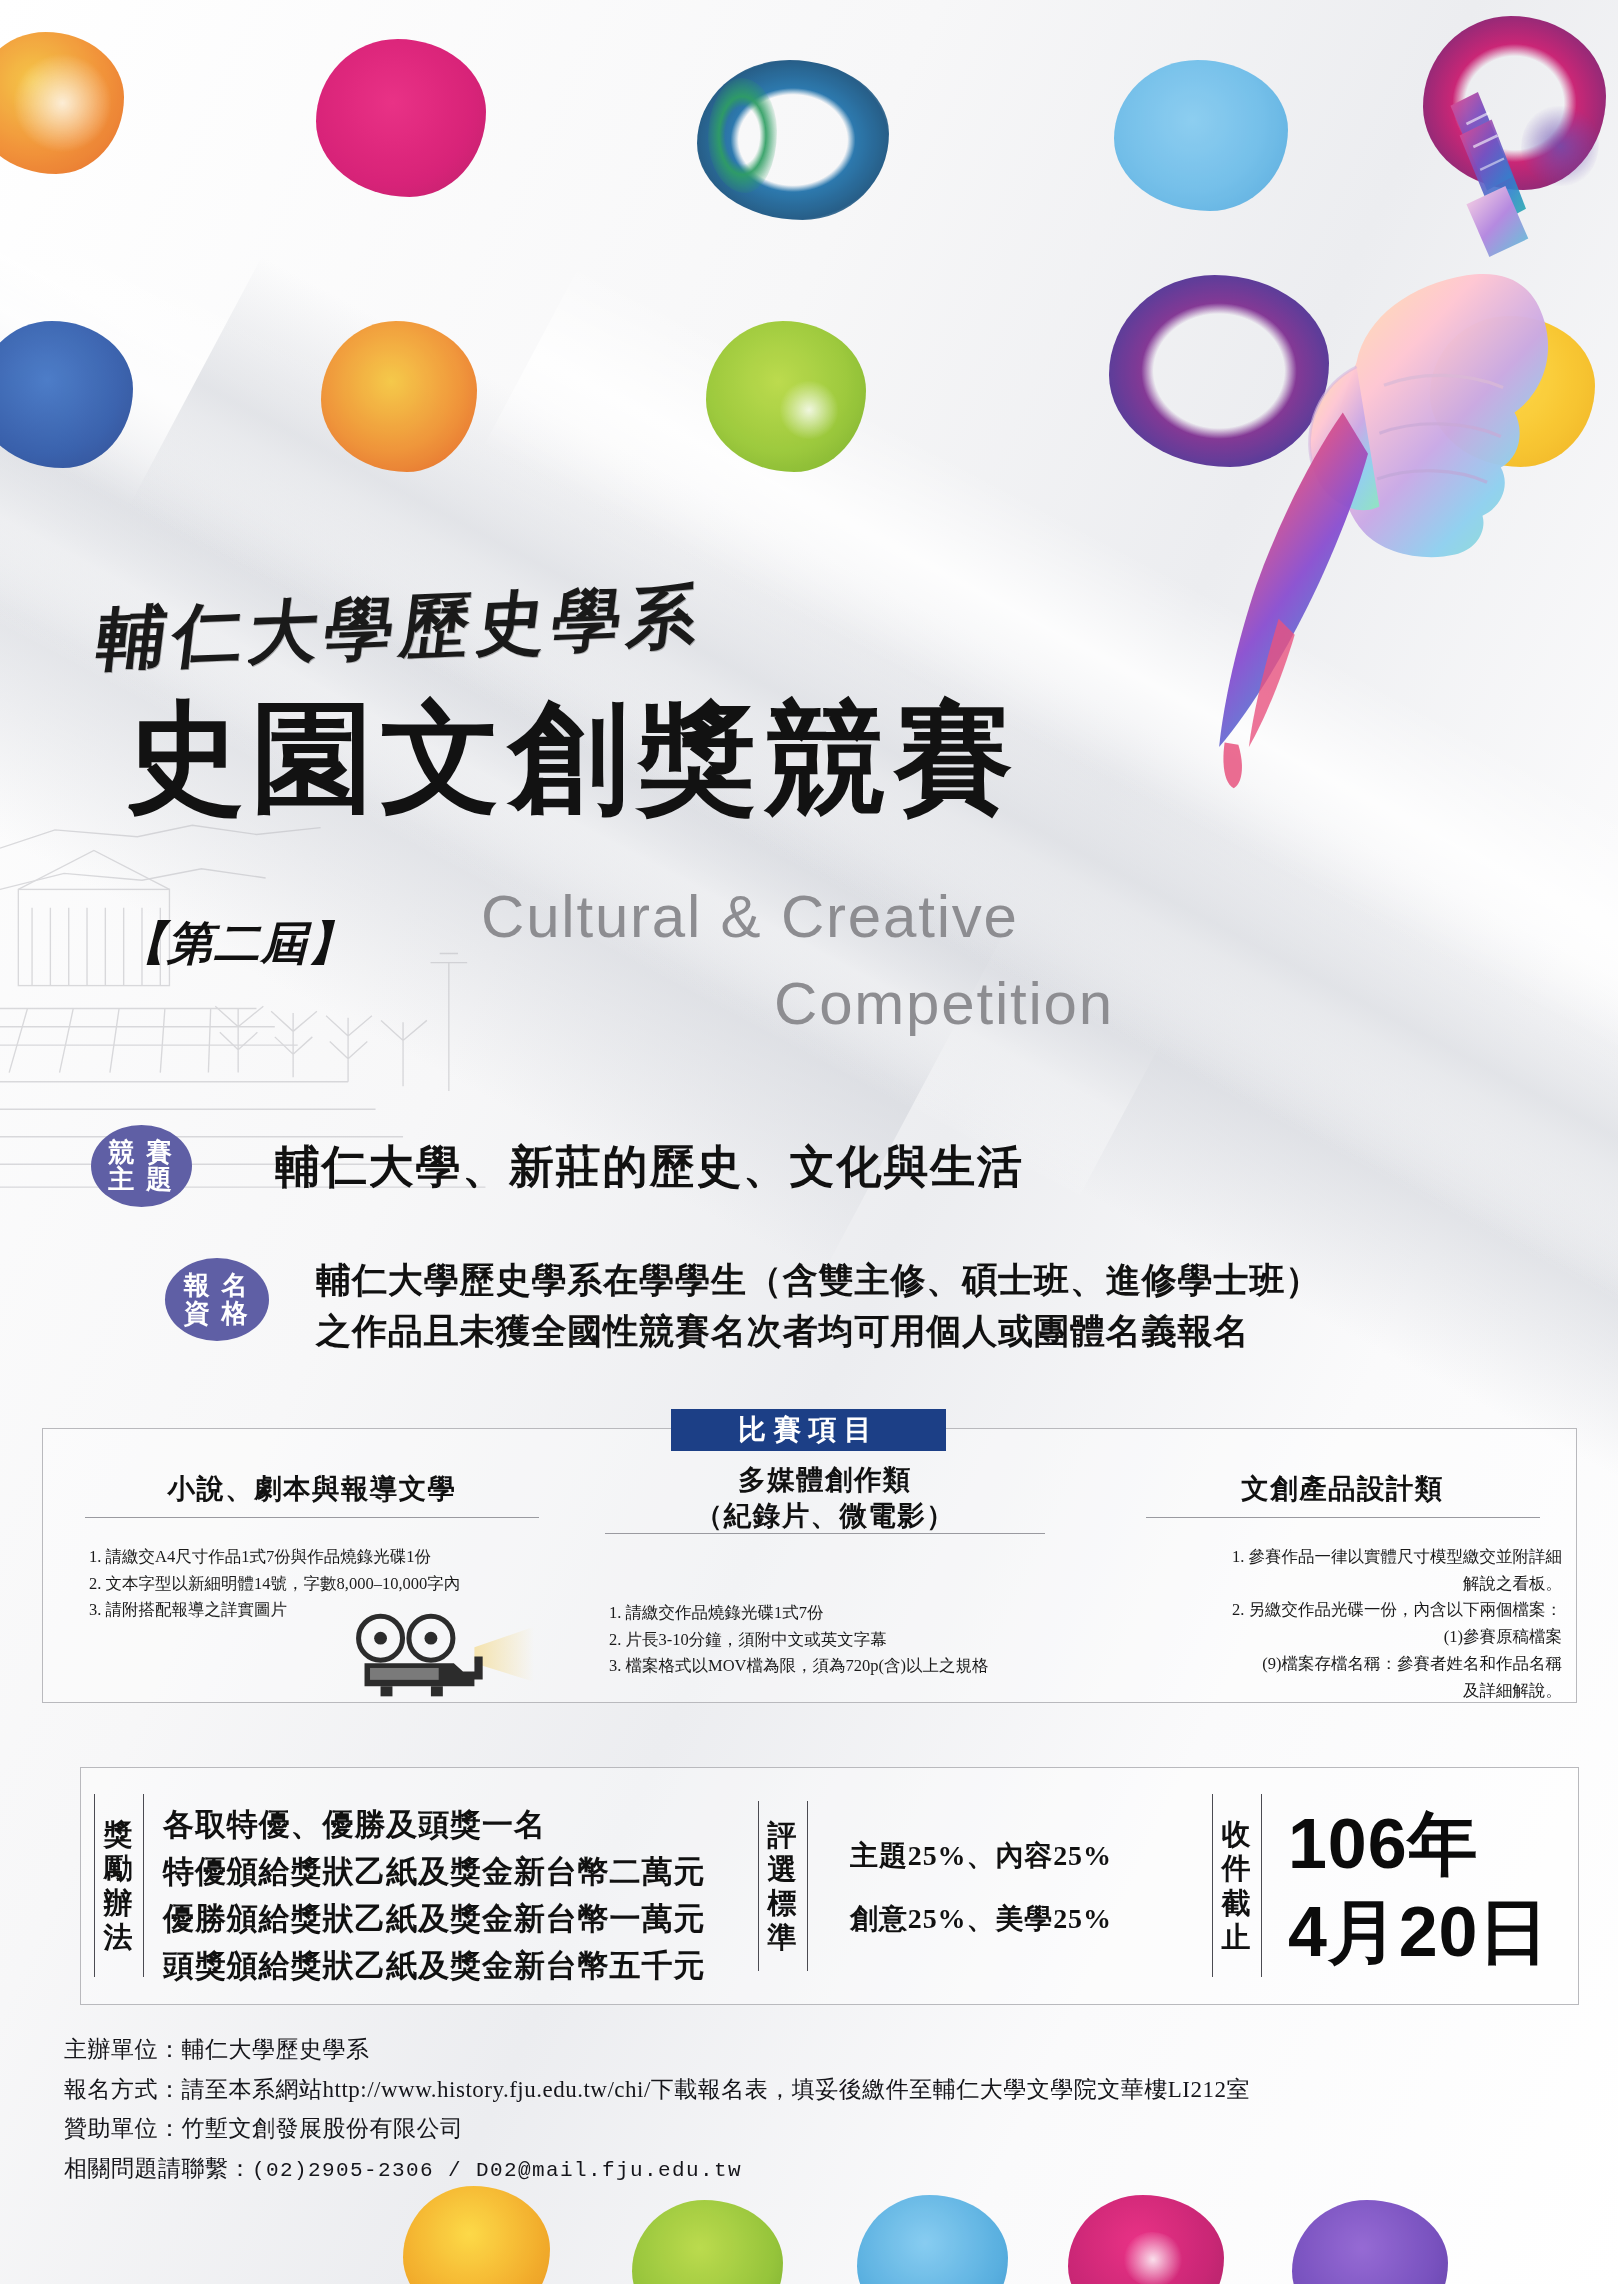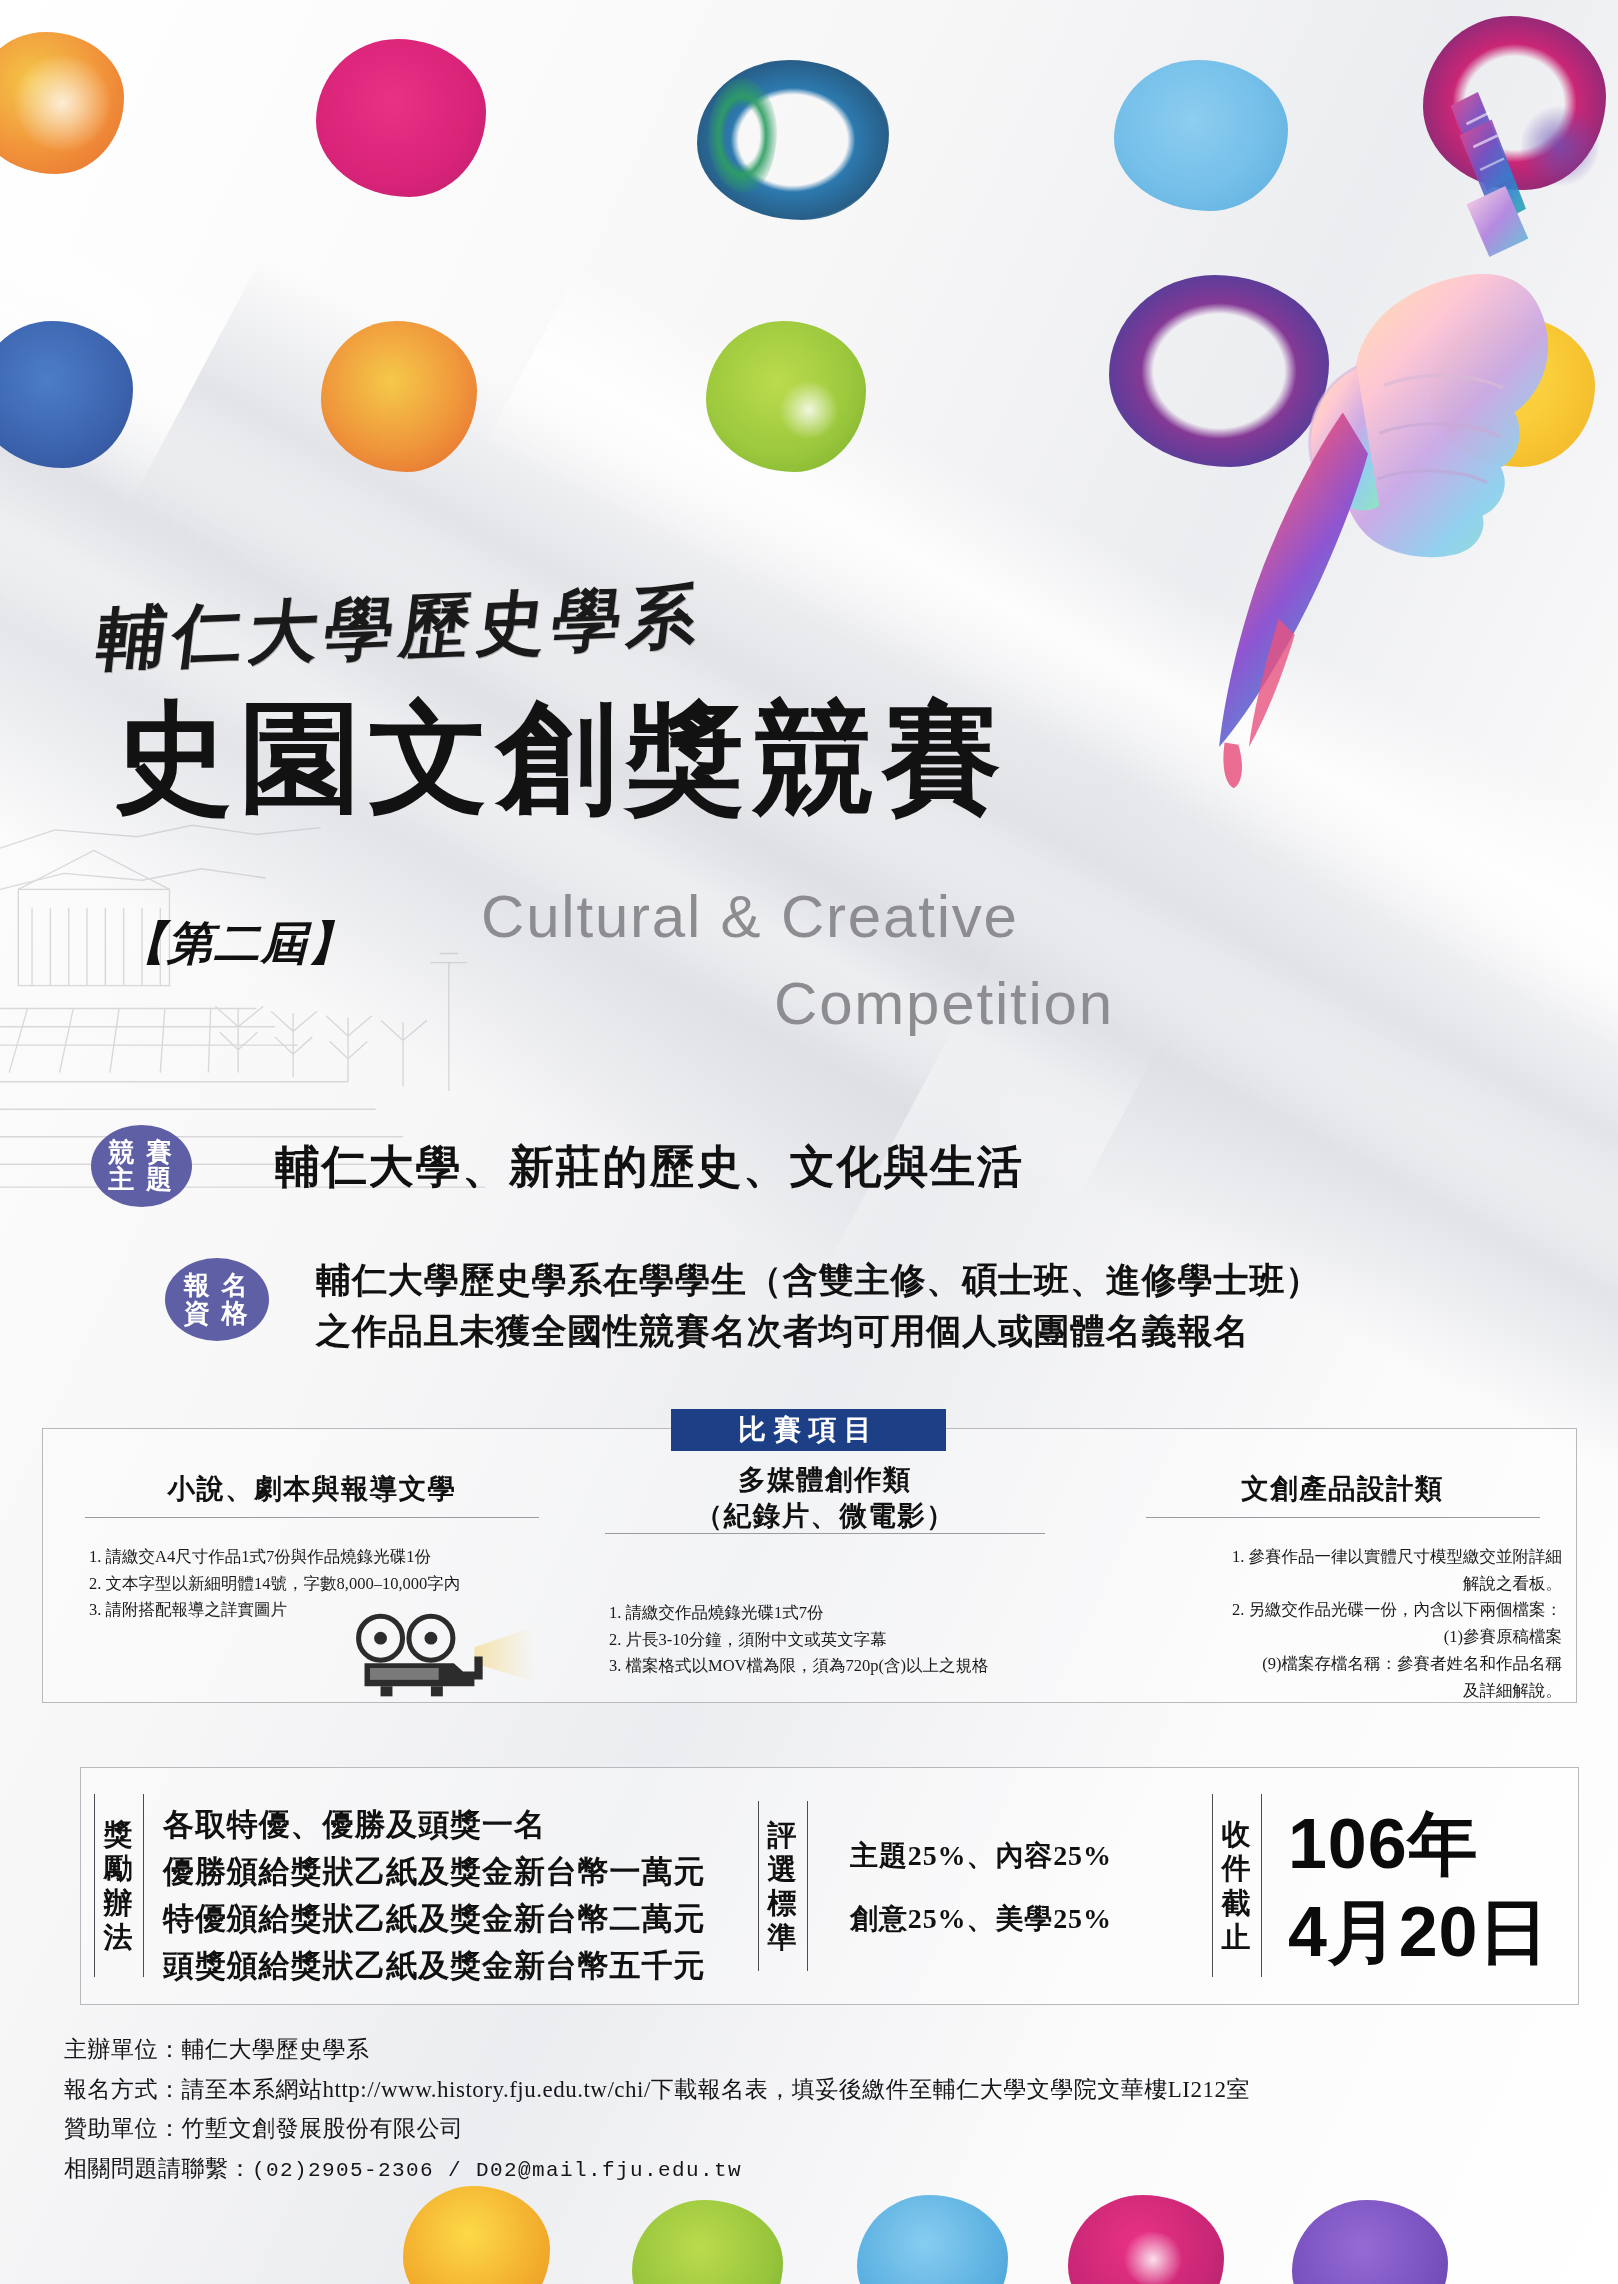--- a/index.html
+++ b/index.html
@@ -47,21 +47,21 @@
   .brush-title {
     position:absolute; left:99px; top:582px;
     font-family:"Liberation Serif", serif;
     font-size:69px; font-weight:bold; color:#1a1a1a;
     letter-spacing:6.4px;
     transform:skewX(-9deg) rotate(-2.2deg);
     white-space:nowrap;
     text-shadow:0.9px 0.9px 0 rgba(0,0,0,.25);
   }
   .main-title {
-    position:absolute; left:112px; top:678px;
+    position:absolute; left:124px; top:678px;
     font-family:"Liberation Serif", serif;
     font-size:120px; font-weight:bold; color:#121212;
     letter-spacing:8.2px;
     white-space:nowrap;
   }
   .bracket-title {
     position:absolute; left:120px; top:913px;
     font-family:"Liberation Serif", serif;
     font-size:46px; font-weight:bold; color:#111;
     letter-spacing:0.9px;
@@ -391,22 +391,22 @@
   <div class="panel awards-panel"></div>
 
   <div class="label-box awards-label">
     <span>獎</span>
     <span>勵</span>
     <span>辦</span>
     <span>法</span>
   </div>
   <div class="awards-text">
     <div>各取特優、優勝及頭獎一名</div>
+    <div>特優頒給獎狀乙紙及獎金新台幣二萬元</div>
     <div>優勝頒給獎狀乙紙及獎金新台幣一萬元</div>
-    <div>特優頒給獎狀乙紙及獎金新台幣二萬元</div>
     <div>頭獎頒給獎狀乙紙及獎金新台幣五千元</div>
   </div>
 
   <div class="label-box criteria-label">
     <span>評</span>
     <span>選</span>
     <span>標</span>
     <span>準</span>
   </div>
   <div class="criteria-text">

